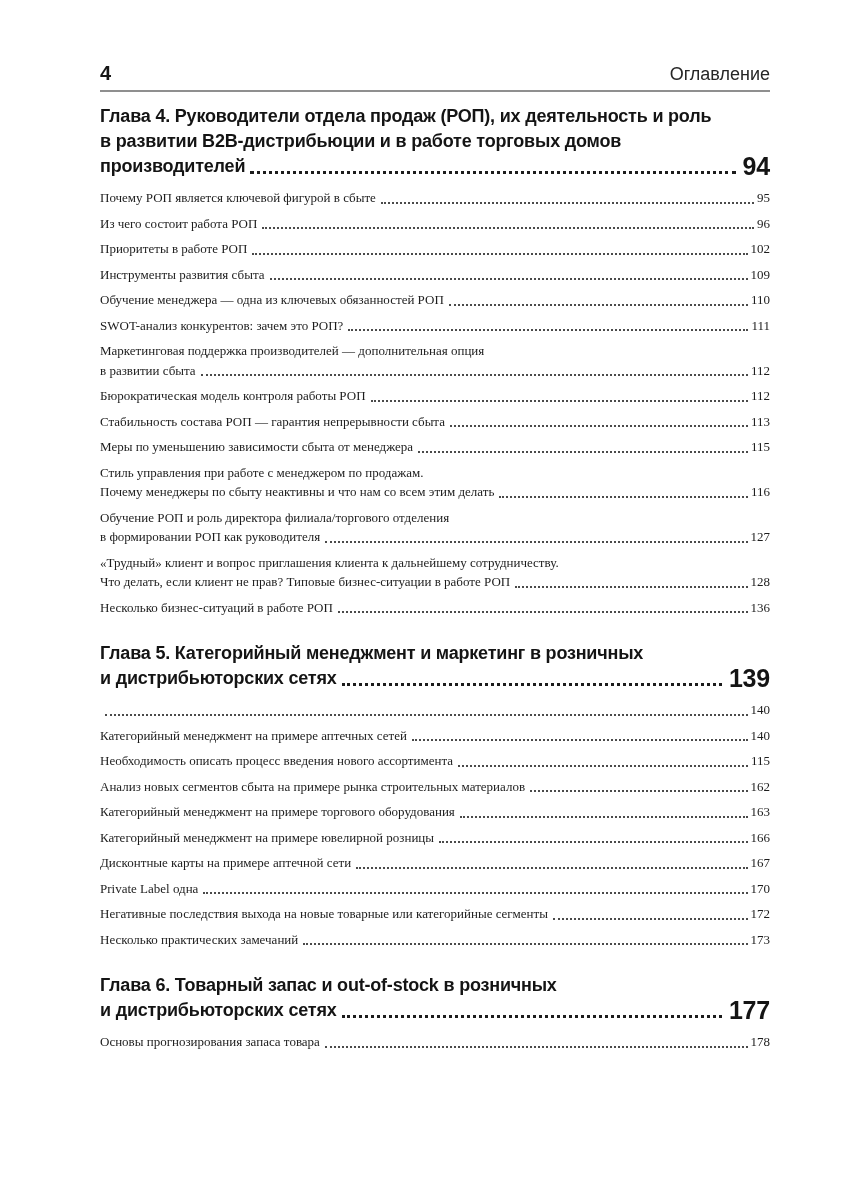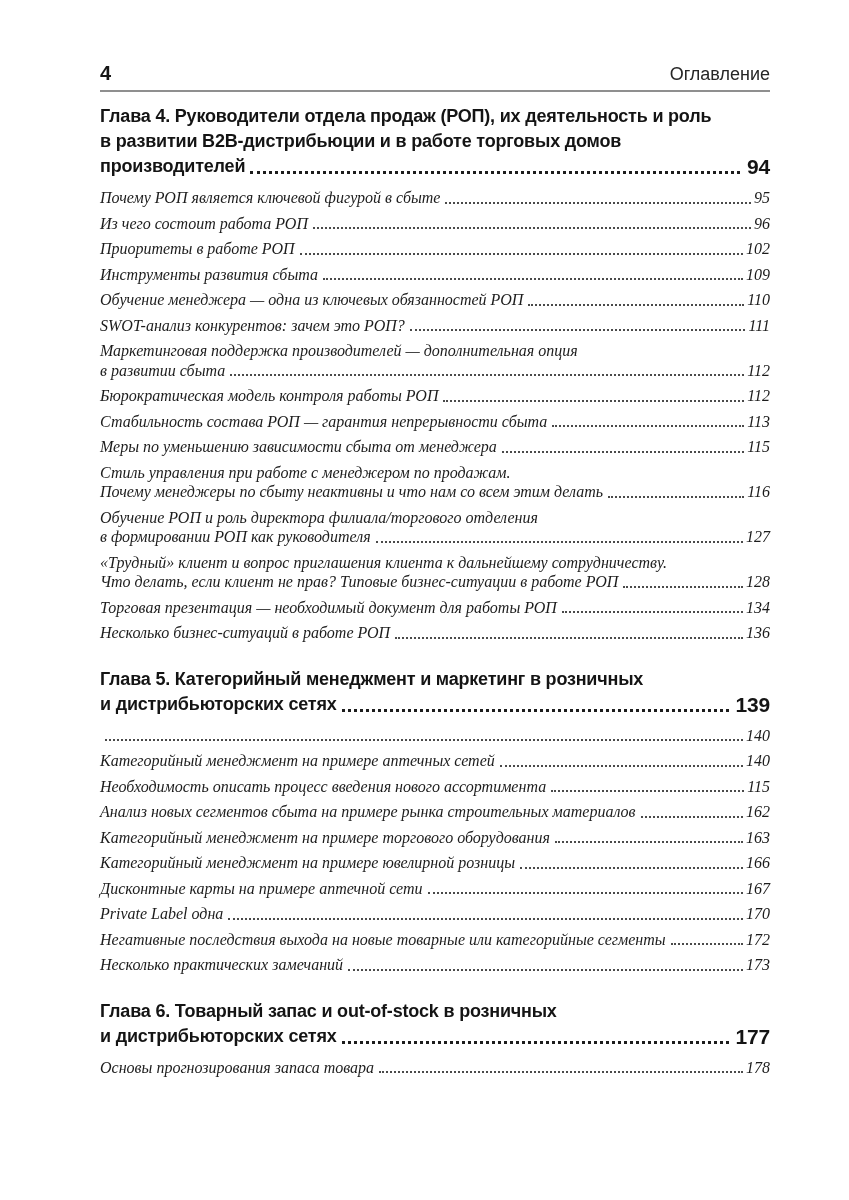--- a/index.html
+++ b/index.html
@@ -29,40 +29,39 @@
   .chapter-heading {
     font-family:"Liberation Sans", sans-serif;
     font-weight:700;
     font-size:18px;
     line-height:25px;
     letter-spacing:-0.2px;
     color:#141414;
     margin-bottom:9px;
   }
   .toc-entry {
-    font-size:16px;
+    font-size:13px;
     line-height:19.5px;
     margin-bottom:6px;
-    font-style:italic;
   }
   .line { white-space:nowrap; }
   .leader-row { display:flex; align-items:flex-end; }
   .leader-row .entry-text { white-space:nowrap; }
   .dot-leader {
     flex:1 1 auto;
     min-width:10px;
     border-bottom:2px dotted #4a4a4a;
     margin:0 3px 4px 5px;
   }
   .chapter-heading .dot-leader {
     border-bottom:3.5px dotted #1c1c1c;
     margin:0 7px 5px 5px;
   }
   .page-ref { white-space:nowrap; }
-  .chapter-heading .page-ref { font-size:21px; }
+  .chapter-heading .page-ref { font-size:25px; }
 </style>
 </head>
 <body>
 
 <div class="sheet">
   <header class="page-header">
     <span class="page-number">4</span>
     <span class="running-title">Оглавление</span>
   </header>
 
@@ -167,27 +166,20 @@
         <div class="toc-entry">
           <div class="line">«Трудный» клиент и вопрос приглашения клиента к дальнейшему сотрудничеству.</div>
           <div class="line leader-row">
             <span class="entry-text">Что делать, если клиент не прав? Типовые бизнес-ситуации в работе РОП</span>
             <span class="dot-leader"></span>
             <span class="page-ref">128</span>
           </div>
         </div>
         <div class="toc-entry">
           <div class="line leader-row">
-            <span class="entry-text">Торговая презентация — необходимый документ для работы РОП</span>
-            <span class="dot-leader"></span>
-            <span class="page-ref">134</span>
-          </div>
-        </div>
-        <div class="toc-entry">
-          <div class="line leader-row">
             <span class="entry-text">Несколько бизнес-ситуаций в работе РОП</span>
             <span class="dot-leader"></span>
             <span class="page-ref">136</span>
           </div>
         </div>
       </section>
       <section class="toc-section">
         <div class="chapter-heading">
           <div class="line">Глава 5. Категорийный менеджмент и маркетинг в розничных</div>
           <div class="line leader-row">

